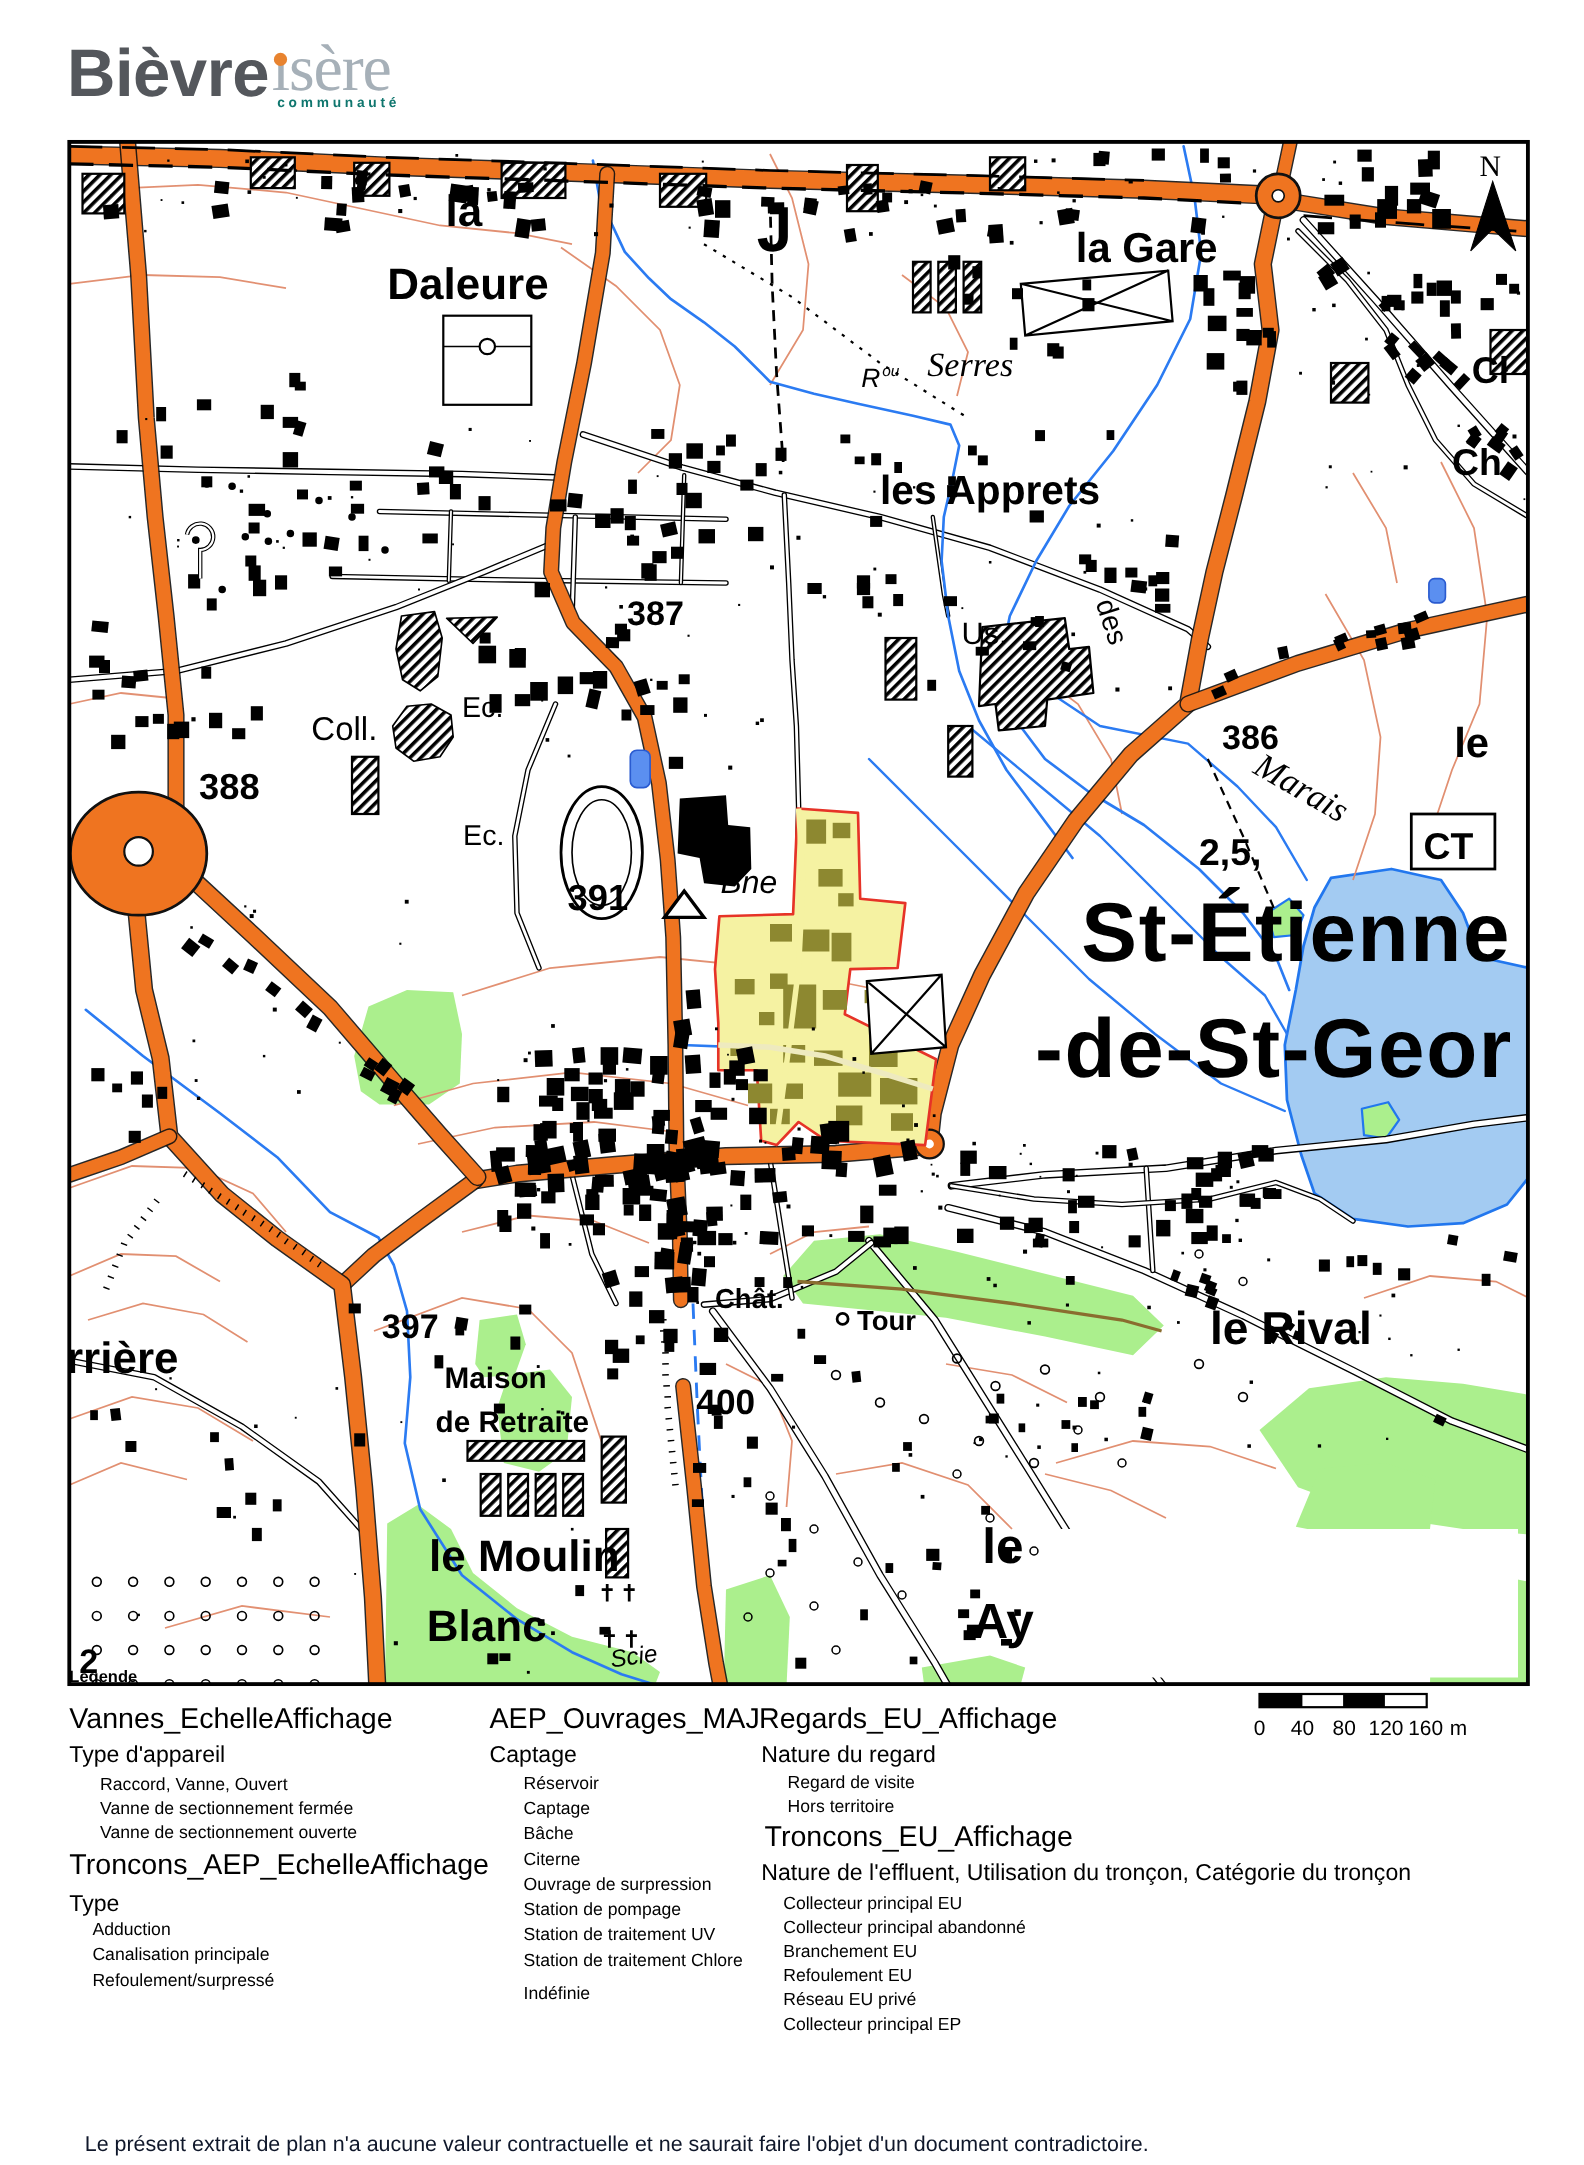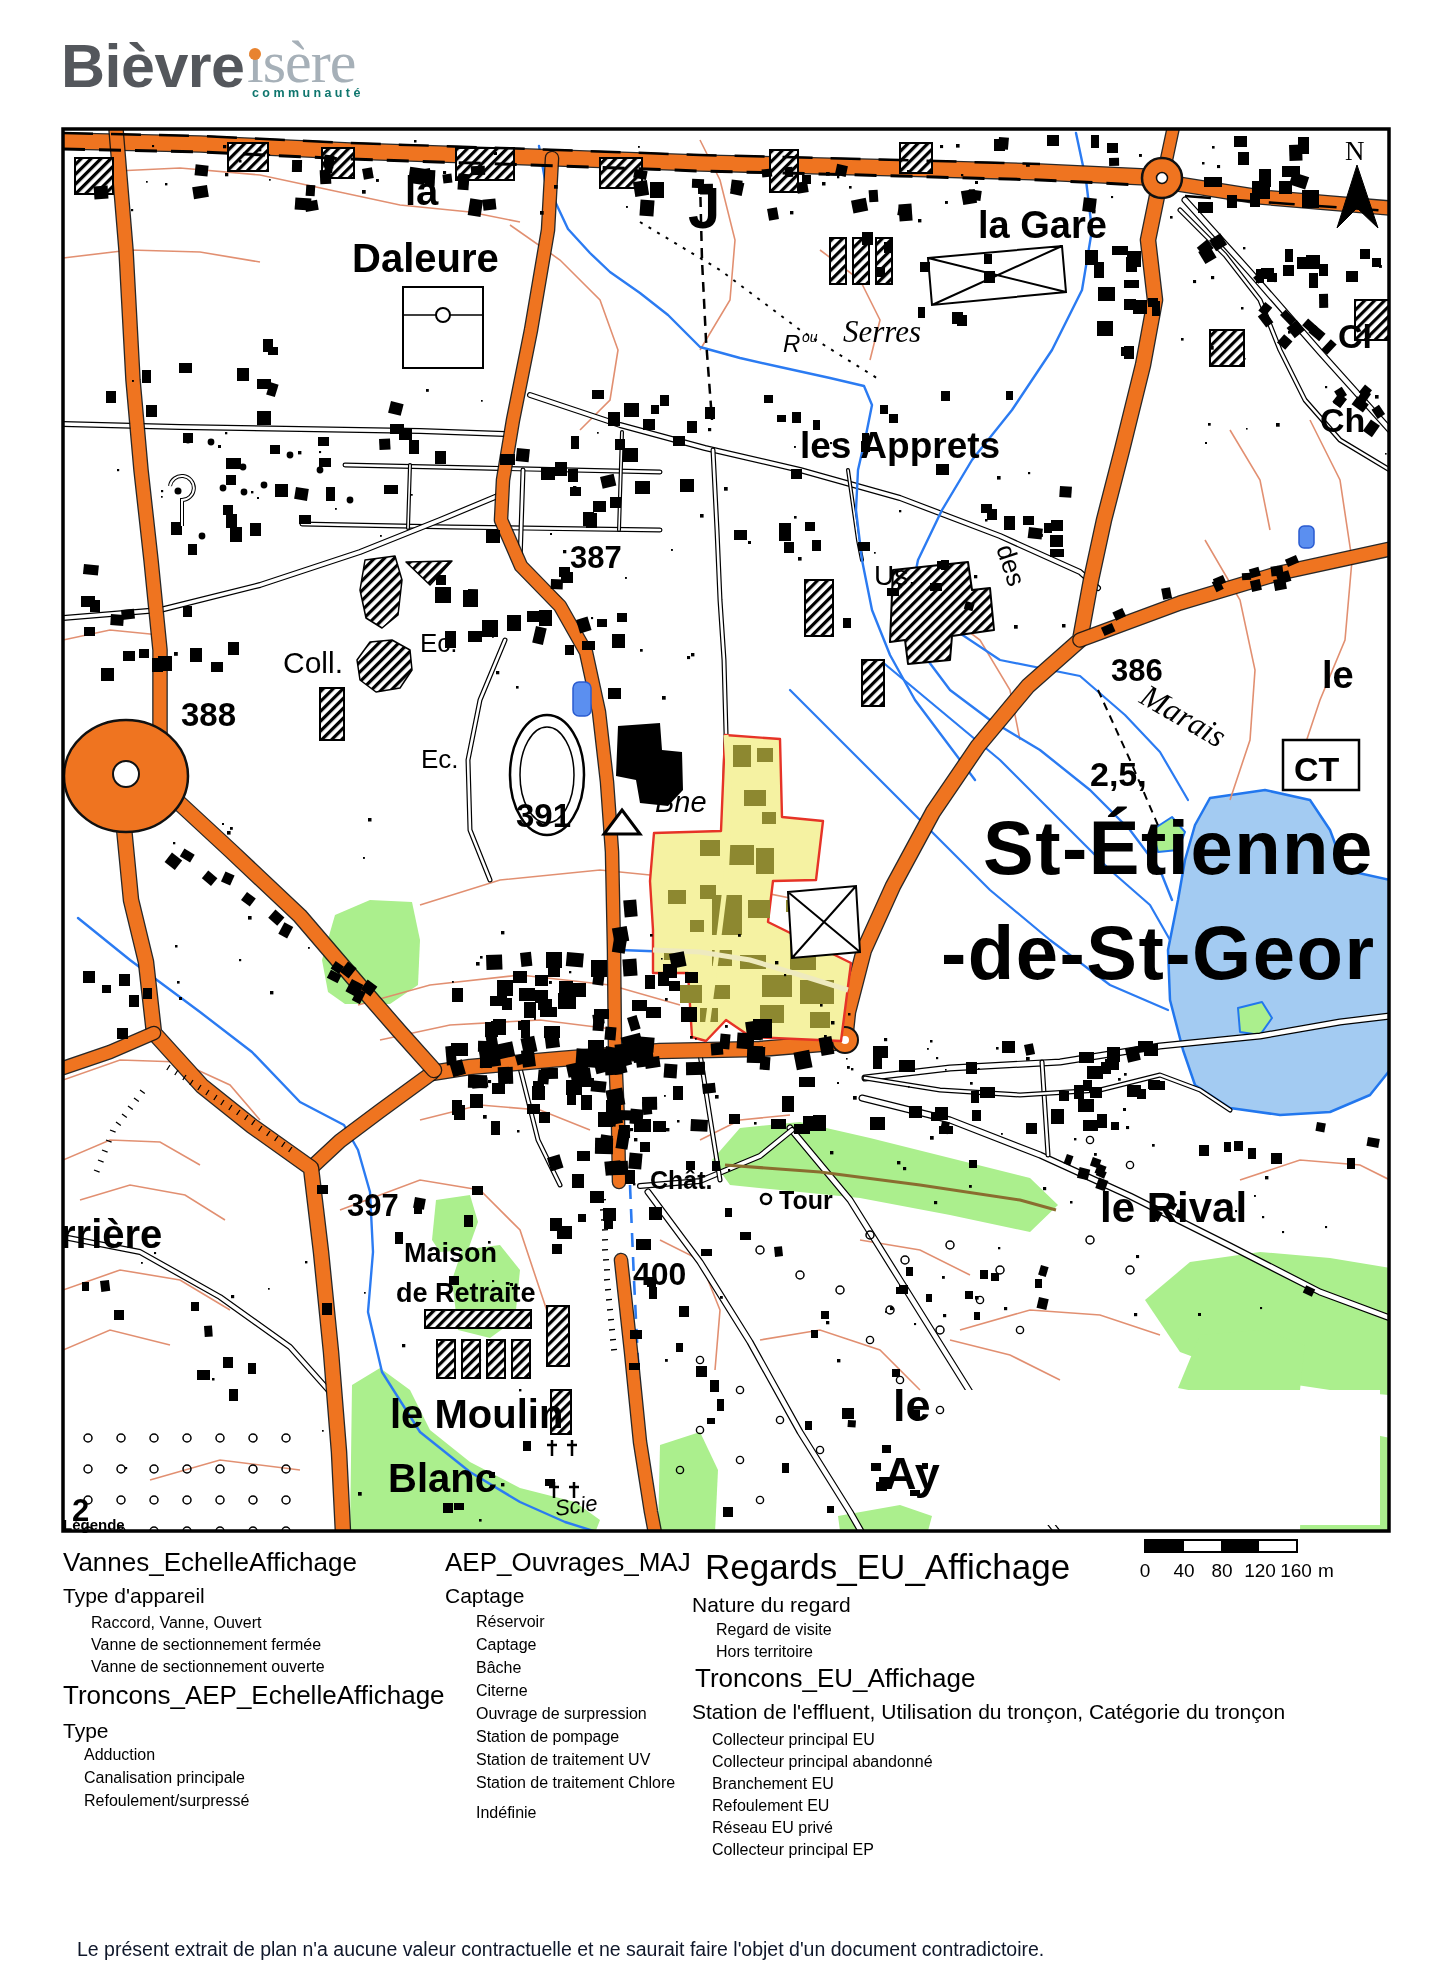--- a/index.html
+++ b/index.html
@@ -1475,32 +1475,32 @@
 <div style="font-size:16px;margin:5px 0 0 31px;">Station de pompage</div>
 
 <div style="font-size:16px;margin:5px 0 0 31px;">Station de traitement UV</div>
 
 <div style="font-size:16px;margin:5px 0 0 31px;">Station de traitement Chlore</div>
 
 <div style="font-size:16px;margin:12px 0 0 31px;">Indéfinie</div>
 </div>
 <div class="abs" style="left:627px;top:31px;width:720px;">
 
-<div style="font-size:35px;padding-left:15px;">Regards_EU_Affichage</div>
+<div style="font-size:26px;">Regards_EU_Affichage</div>
 
 <div style="font-size:21px;margin-top:6px;margin-left:2px;">Nature du regard</div>
 
 
 <div style="font-size:16px;margin:4px 0 0 26px;">Regard de visite</div>
 
 <div style="font-size:16px;margin:4px 0 0 26px;">Hors territoire</div>
 
 <div style="font-size:26px;margin-top:2px;margin-left:5px;">Troncons_EU_Affichage</div>
 
-<div style="font-size:21px;margin-top:6px;margin-left:2px;">Station de l'effluent, Utilisation du tronçon, Catégorie du tronçon</div>
+<div style="font-size:21px;margin-top:6px;margin-left:2px;">Nature de l'effluent, Utilisation du tronçon, Catégorie du tronçon</div>
 
 <div style="font-size:16px;margin:7px 0 0 22px;">Collecteur principal EU</div>
 
 <div style="font-size:16px;margin:4px 0 0 22px;">Collecteur principal abandonné</div>
 
 <div style="font-size:16px;margin:4px 0 0 22px;">Branchement EU</div>
 
 <div style="font-size:16px;margin:4px 0 0 22px;">Refoulement EU</div>
 
 <div style="font-size:16px;margin:4px 0 0 22px;">Réseau EU privé</div>

